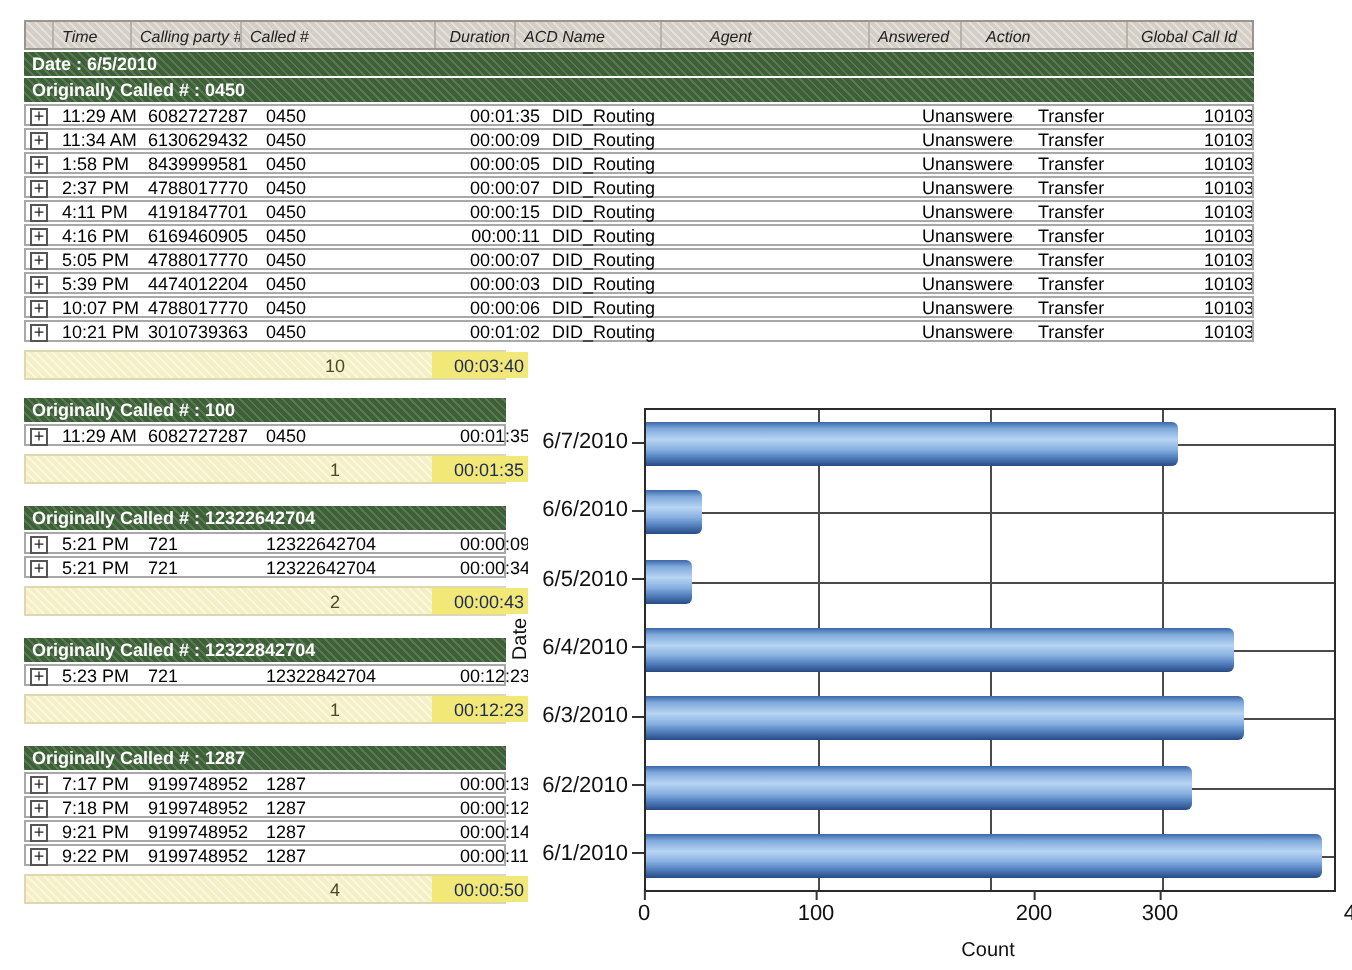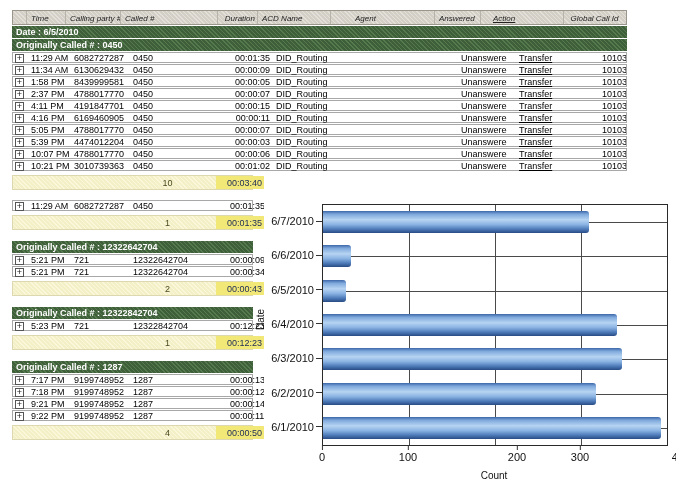--- a/index.html
+++ b/index.html
@@ -21,21 +21,21 @@
   .cell{flex:none;overflow:hidden;}
   .c-exp{width:14px;}
   .c-time{width:39px;padding-left:4px;}
   .c-calling{width:55px;padding-left:4px;}
   .c-called{width:97px;padding-left:4px;}
   .c-dur{width:40px;text-align:right;padding-right:2px;}
   .narrow .c-dur{width:32px;}
   .c-acd{width:73px;padding-left:4px;}
   .c-agent{width:84px;padding-left:4px;margin-left:20px;}
   .c-answered{width:46px;padding-left:4px;}
-  .c-action{width:83px;padding-left:12px;text-decoration:underline;}
+  .c-action{width:83px;padding-left:12px;}
   .c-gid{flex:1;text-align:right;padding-right:5px;}
   .expbox{display:inline-block;width:9px;height:9px;margin-left:2px;border:1px solid #555;
     box-sizing:border-box;line-height:7px;font-size:9px;text-align:center;background:#fff;color:#222;}
   .summary{display:flex;align-items:center;width:241px;height:15px;margin-top:4px;
     border:1px solid #ddd8b0;box-sizing:border-box;font-size:9px;
     background:repeating-linear-gradient(45deg,#faf7da 0 1px,var(--summary-yellow) 1px 3px);}
   .s-spacer{width:106px;flex:none;}
   .s-count{width:97px;flex:none;text-align:center;color:#4a4a20;}
   .s-total{width:48px;flex:none;text-align:right;padding-right:2px;background:var(--summary-highlight);
     color:#1c2a55;height:100%;line-height:14px;box-sizing:border-box;}
@@ -208,20 +208,21 @@
 
   <div class="summary">
     <div class="s-spacer"></div>
     <div class="s-count">10</div>
     <div class="s-total">00:03:40</div>
   </div>
 </div>
 
 <div class="groups">
   <div class="group">
+      <div class="group-bar">Originally Called # : 100</div>
       <div class="row narrow">
           <div class="cell c-exp"><span class="expbox">+</span></div>
           <div class="cell c-time">11:29 AM</div>
           <div class="cell c-calling">6082727287</div>
           <div class="cell c-called">0450</div>
           <div class="cell c-dur">00:01:35</div>
         </div>
       <div class="summary">
         <div class="s-spacer"></div>
         <div class="s-count">1</div>

